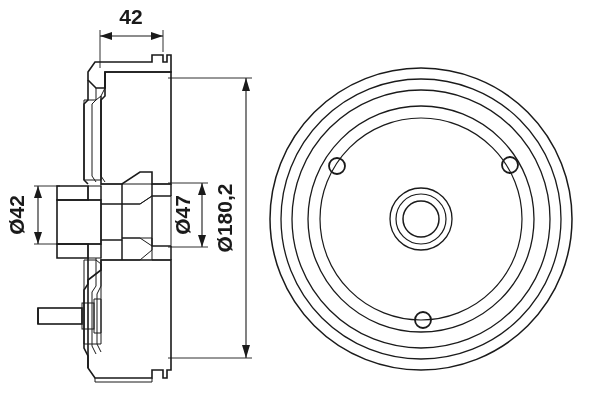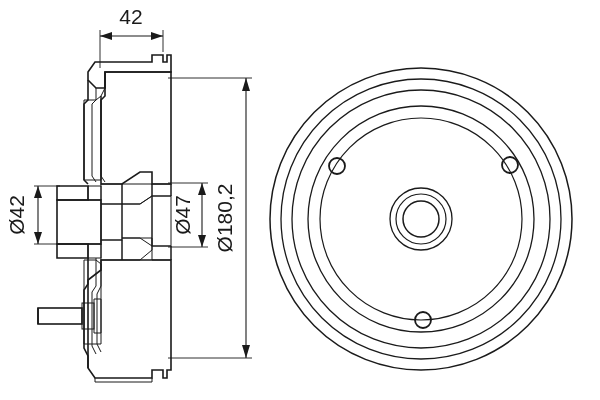--- a/index.html
+++ b/index.html
@@ -11,20 +11,21 @@
     width: 600px;
     height: 400px;
     overflow: hidden;
     font-family: "Liberation Sans", sans-serif;
   }
   #drawing-root {
     position: relative;
     width: 600px;
     height: 400px;
     background: #ffffff;
+    font-weight: bold;
   }
   svg#tech-drawing {
     display: block;
     width: 600px;
     height: 400px;
   }
   .ln {
     stroke: #1a1a1a;
     fill: none;
     stroke-linecap: butt;

